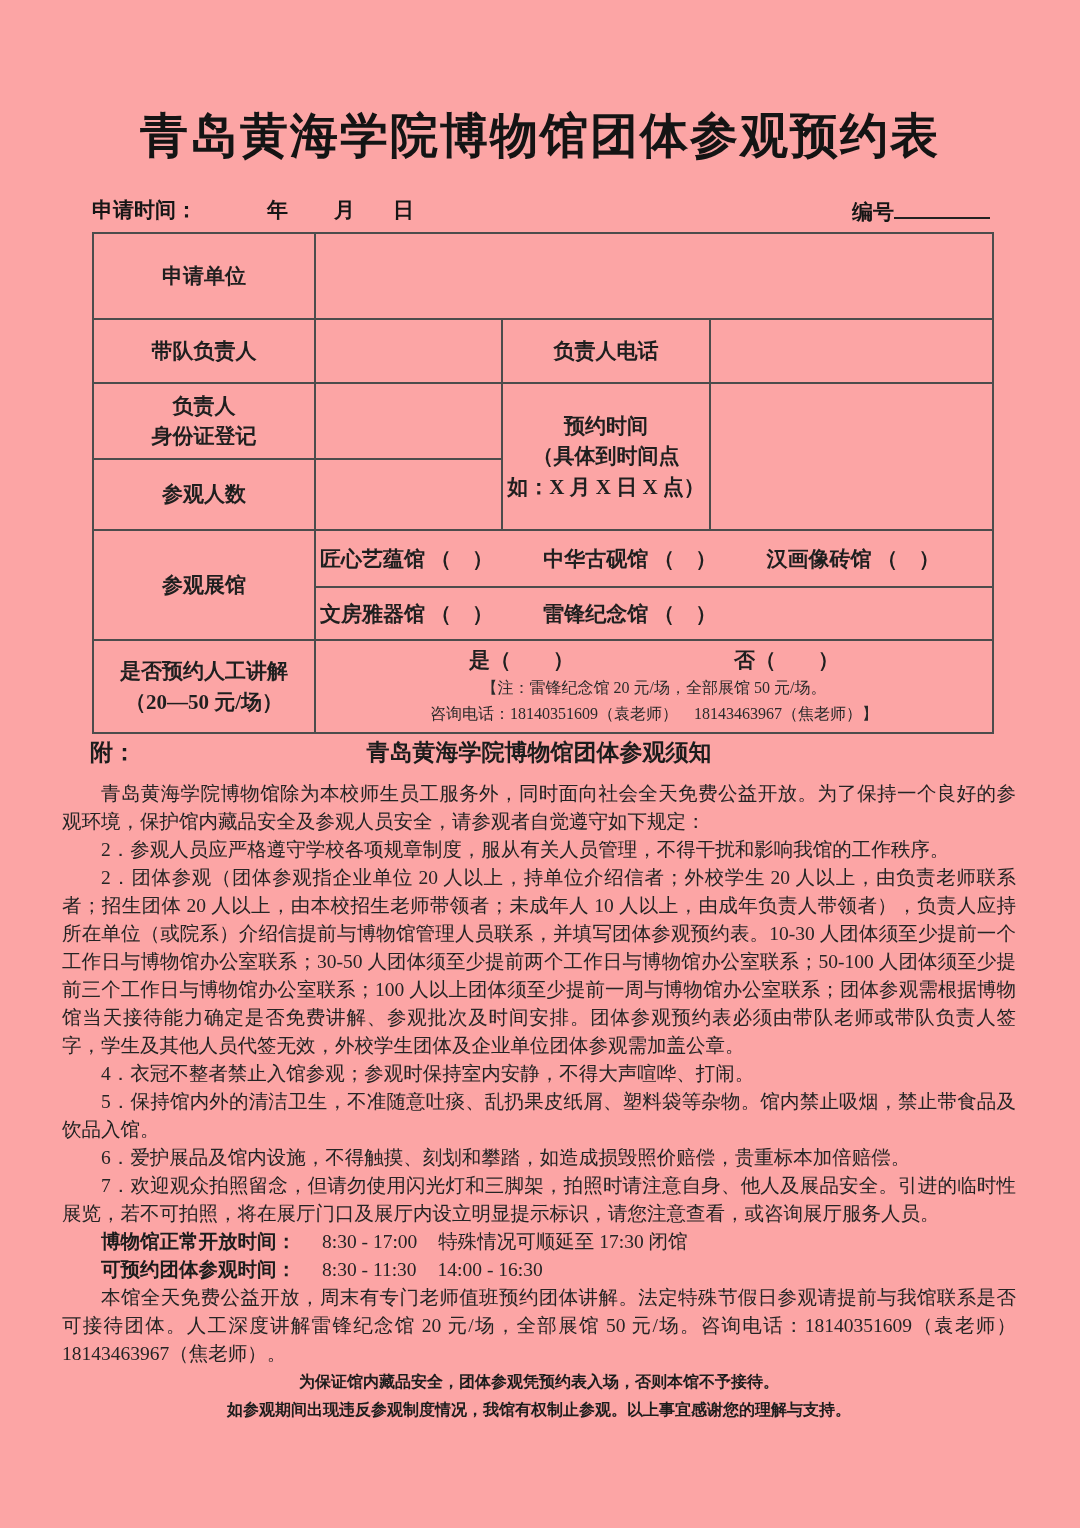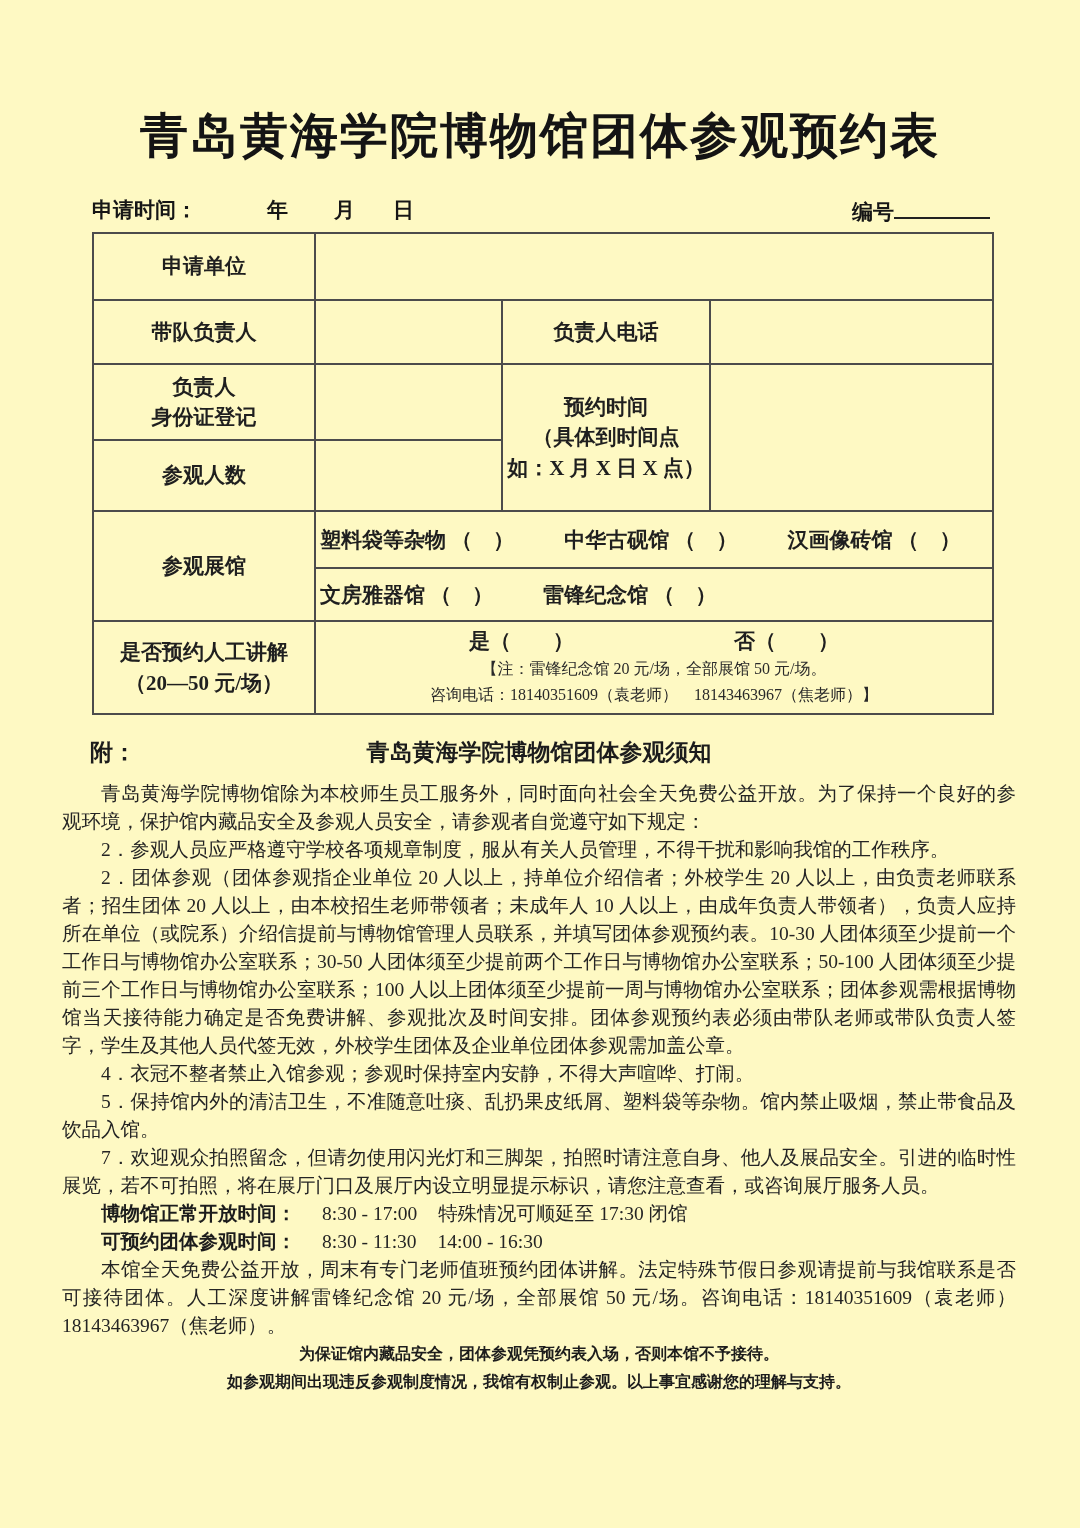--- a/index.html
+++ b/index.html
@@ -1,19 +1,19 @@
 <!DOCTYPE html>
 <html><head>
 <meta charset="utf-8">
 <style>
   html,body { margin:0; padding:0; background:#ffffff; }
   .page {
     position:relative;
     width:1080px; height:1528px;
-    background:#fef9c3;
+    background:#fca5a5;
     font-family:"Liberation Serif","DejaVu Serif",serif;
     color:#222222;
     overflow:hidden;
   }
 
   
   .main-title {
     position:absolute; top:104px; left:0; width:100%;
     margin:0; text-align:center;
     font-family:"Liberation Sans","DejaVu Sans",sans-serif;
@@ -37,21 +37,21 @@
   table.form {
     position:absolute; top:232px; left:92px; width:900px;
     border-collapse:collapse; table-layout:fixed;
   }
   table.form td { border:2px solid #4c4c4c; padding:0 4px; }
   td.label {
     font-weight:bold; font-size:21px; color:#1f1f1f;
     text-align:center; vertical-align:middle;
     white-space:pre-line; line-height:1.45;
   }
-  tr.r1 { height:67px; } tr.r2 { height:64px; } tr.r3 { height:76px; }
+  tr.r1 { height:86px; } tr.r2 { height:64px; } tr.r3 { height:76px; }
   tr.r4 { height:71px; } tr.r5 { height:57px; } tr.r6 { height:53px; }
   tr.r7 { height:93px; }
   td.halls-cell {
     padding-left:30px; font-weight:bold; font-size:21px;
     vertical-align:middle; color:#1f1f1f; white-space:nowrap;
   }
   .hall { display:inline-block; }
   .hall + .hall { margin-left:50px; }
   td.guide-cell { vertical-align:middle; }
   .yesno { display:flex; justify-content:center; gap:160px;
@@ -115,21 +115,21 @@
 如：X 月 X 日 X 点）</td>
       <td rowspan="2"></td>
     </tr>
     <tr class="r4">
       <td class="label">参观人数</td>
       <td></td>
     </tr>
     <tr class="r5">
       <td class="label" rowspan="2">参观展馆</td>
       <td class="halls-cell" colspan="3">
-        <span class="hall">塑料袋等杂物 （　）</span><span class="hall">中华古砚馆 （　）</span><span class="hall">汉画像砖馆 （　）</span>
+        <span class="hall">匠心艺蕴馆 （　）</span><span class="hall">中华古砚馆 （　）</span><span class="hall">汉画像砖馆 （　）</span>
       </td>
     </tr>
     <tr class="r6">
       <td class="halls-cell" colspan="3">
         <span class="hall">文房雅器馆 （　）</span><span class="hall">雷锋纪念馆 （　）</span>
       </td>
     </tr>
     <tr class="r7">
       <td class="label">是否预约人工讲解
 （20—50 元/场）</td>
@@ -148,20 +148,21 @@
   <div class="notice">
     <p class="notice-head">
       <span class="attach">附：</span>
       <span>青岛黄海学院博物馆团体参观须知</span>
     </p>
     <p class="para">青岛黄海学院博物馆除为本校师生员工服务外，同时面向社会全天免费公益开放。为了保持一个良好的参观环境，保护馆内藏品安全及参观人员安全，请参观者自觉遵守如下规定：</p>
     <p class="para">2．参观人员应严格遵守学校各项规章制度，服从有关人员管理，不得干扰和影响我馆的工作秩序。</p>
     <p class="para">2．团体参观（团体参观指企业单位 20 人以上，持单位介绍信者；外校学生 20 人以上，由负责老师联系者；招生团体 20 人以上，由本校招生老师带领者；未成年人 10 人以上，由成年负责人带领者），负责人应持所在单位（或院系）介绍信提前与博物馆管理人员联系，并填写团体参观预约表。10-30 人团体须至少提前一个工作日与博物馆办公室联系；30-50 人团体须至少提前两个工作日与博物馆办公室联系；50-100 人团体须至少提前三个工作日与博物馆办公室联系；100 人以上团体须至少提前一周与博物馆办公室联系；团体参观需根据博物馆当天接待能力确定是否免费讲解、参观批次及时间安排。团体参观预约表必须由带队老师或带队负责人签字，学生及其他人员代签无效，外校学生团体及企业单位团体参观需加盖公章。</p>
     <p class="para">4．衣冠不整者禁止入馆参观；参观时保持室内安静，不得大声喧哗、打闹。</p>
     <p class="para">5．保持馆内外的清洁卫生，不准随意吐痰、乱扔果皮纸屑、塑料袋等杂物。馆内禁止吸烟，禁止带食品及饮品入馆。</p>
+    <p class="para">6．爱护展品及馆内设施，不得触摸、刻划和攀踏，如造成损毁照价赔偿，贵重标本加倍赔偿。</p>
     <p class="para">7．欢迎观众拍照留念，但请勿使用闪光灯和三脚架，拍照时请注意自身、他人及展品安全。引进的临时性展览，若不可拍照，将在展厅门口及展厅内设立明显提示标识，请您注意查看，或咨询展厅服务人员。</p>
     <div class="hours-line">
       <span class="hours-label">博物馆正常开放时间：</span><span class="hours-time">8:30 - 17:00</span><span class="hours-extra">特殊情况可顺延至 17:30 闭馆</span>
     </div>
     <div class="hours-line">
       <span class="hours-label">可预约团体参观时间：</span><span class="hours-time">8:30 - 11:30</span><span class="hours-extra">14:00 - 16:30</span>
     </div>
     <p class="para">本馆全天免费公益开放，周末有专门老师值班预约团体讲解。法定特殊节假日参观请提前与我馆联系是否可接待团体。人工深度讲解雷锋纪念馆 20 元/场，全部展馆 50 元/场。咨询电话：18140351609（袁老师）18143463967（焦老师）。</p>
     <p class="footer-line">为保证馆内藏品安全，团体参观凭预约表入场，否则本馆不予接待。</p>
     <p class="footer-line">如参观期间出现违反参观制度情况，我馆有权制止参观。以上事宜感谢您的理解与支持。</p>

